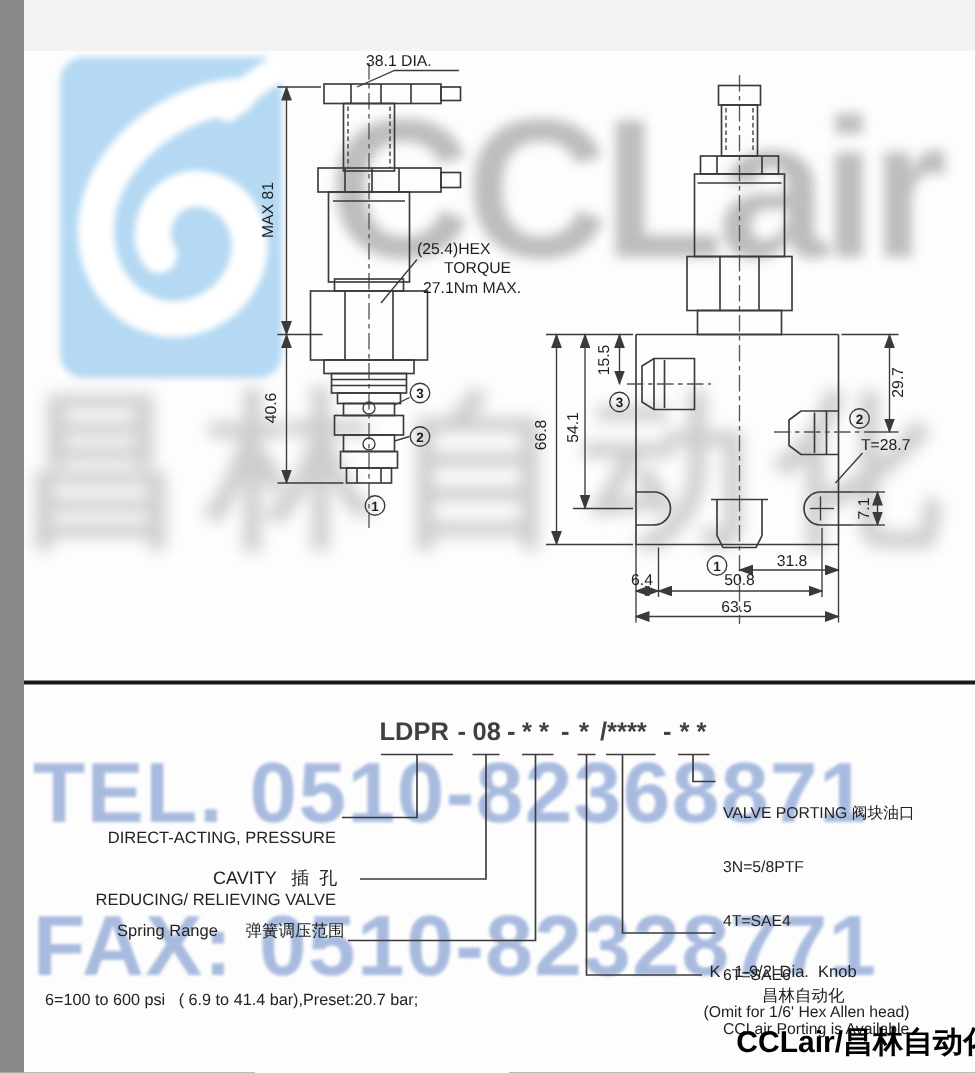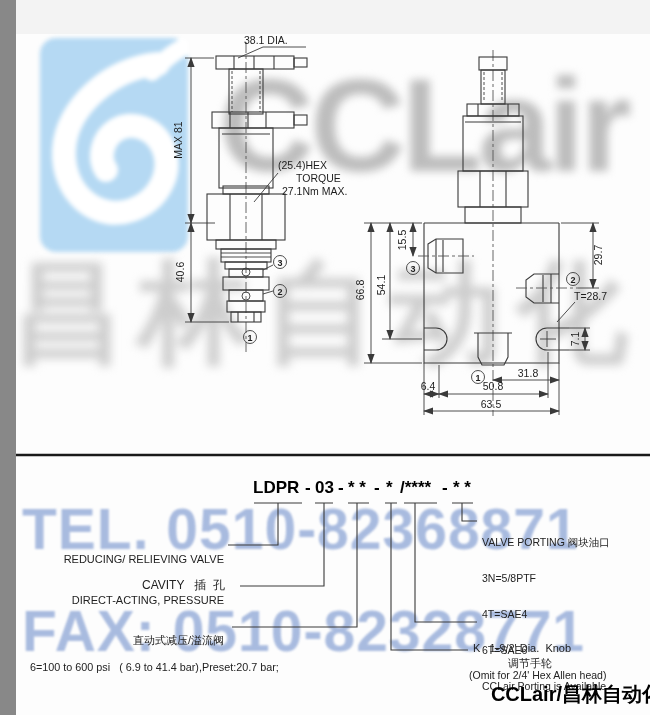--- a/index.html
+++ b/index.html
@@ -19,21 +19,21 @@
   
   #art{left:0;top:0;z-index:3;}
   .ln{stroke:#3a3a3a;stroke-width:1.1;fill:none;}
   .thin{stroke:#3a3a3a;stroke-width:.9;fill:none;}
   .cl{stroke:#555;stroke-width:.9;fill:none;stroke-dasharray:11 3 3 3;}
   .dsh{stroke:#3a3a3a;stroke-width:.9;fill:none;stroke-dasharray:3 2;}
   text.d{font:10.5px "Liberation Sans",sans-serif;fill:#1d1d1d;}
   text.p{font:bold 9px "Liberation Sans",sans-serif;fill:#1d1d1d;text-anchor:middle;}
   
   .ord{z-index:4;font-size:11px;color:#222;white-space:pre;}
-  .code{z-index:4;font-size:17px;color:#000000;white-space:pre;font-weight:600;}
+  .code{z-index:4;font-size:17px;color:#404040;white-space:pre;font-weight:600;}
   .small{font-size:10.5px;line-height:12px;}
   #valve-label{left:38px;top:526px;width:170px;text-align:right;line-height:13.5px;}
   #spring-table{left:8px;top:630px;line-height:15px;font-size:10.8px;}
   #porting-label{left:466px;top:512px;line-height:12px;}
   #setting-label{left:466px;top:610px;line-height:13.5px;}
   #footer-brand{right:4px;top:681px;font-size:20px;font-weight:bold;color:#000;z-index:5;white-space:nowrap;}
 </style>
 </head>
 <body>
 
@@ -220,51 +220,51 @@
       <path class="ln" d="M299,503 H317 M308,503 V586 H224"></path>
       <path class="ln" d="M332,503 H353 M341,503 V627 H216"></path>
       <path class="ln" d="M369,503 H381 M375,503 V650 H452"></path>
       <path class="ln" d="M388,503 H421 M399,503 V622 H461"></path>
       <path class="ln" d="M436,503 H457 M446,503 V521 H461"></path>
     </g>
   </svg>
 
   <span class="abs code" style="left:237px;top:478px">LDPR</span>
   <span class="abs code" style="left:289px;top:478px">-</span>
-  <span class="abs code" style="left:299px;top:478px">03</span>
+  <span class="abs code" style="left:299px;top:478px">08</span>
   <span class="abs code" style="left:322px;top:478px">-</span>
   <span class="abs code" style="left:332px;top:478px">* *</span>
   <span class="abs code" style="left:358px;top:478px">-</span>
   <span class="abs code" style="left:370px;top:478px">*</span>
   <span class="abs code" style="left:384px;top:478px">/****</span>
   <span class="abs code" style="left:426px;top:478px">-</span>
   <span class="abs code" style="left:437px;top:478px">* *</span>
 
   <div id="valve-label" class="abs ord">
+    <div>DIRECT-ACTING, PRESSURE</div>
     <div>REDUCING/ RELIEVING VALVE</div>
-    <div>DIRECT-ACTING, PRESSURE</div>
-    <div>直动式减压/溢流阀</div>
   </div>
   <span class="abs ord" style="left:126px;top:577px;font-size:12px">CAVITY   插  孔</span>
+  <span class="abs ord" style="left:62px;top:613px">Spring Range      弹簧调压范围</span>
   <div id="spring-table" class="abs ord">
     <div>  6=100 to 600 psi   ( 6.9 to 41.4 bar),Preset:20.7 bar;</div>
     
     
   </div>
 
   <div id="porting-label" class="abs ord small">
     <div>VALVE PORTING 阀块油口</div>
     <div>3N=5/8PTF</div>
     <div>4T=SAE4</div>
     <div>6T=SAE6</div>
     <div>CCLair Porting is Available</div>
     
     
     
   </div>
   <div id="setting-label" class="abs ord small">
   </div>
   <span class="abs ord" style="left:457px;top:642px">K   1-9/2' Dia.  Knob</span>
-  <span class="abs ord" style="left:492px;top:656px">调节手轮</span>
-  <span class="abs ord" style="left:453px;top:669px;font-size:10.5px">(Omit for 2/4' Hex Allen head)</span>
+  <span class="abs ord" style="left:492px;top:656px">昌林自动化</span>
+  <span class="abs ord" style="left:453px;top:669px;font-size:10.5px">(Omit for 1/6' Hex Allen head)</span>
 
   <div id="footer-brand" class="abs">CCLair/昌林自动化</div>
 </div>
 
 </body></html>

